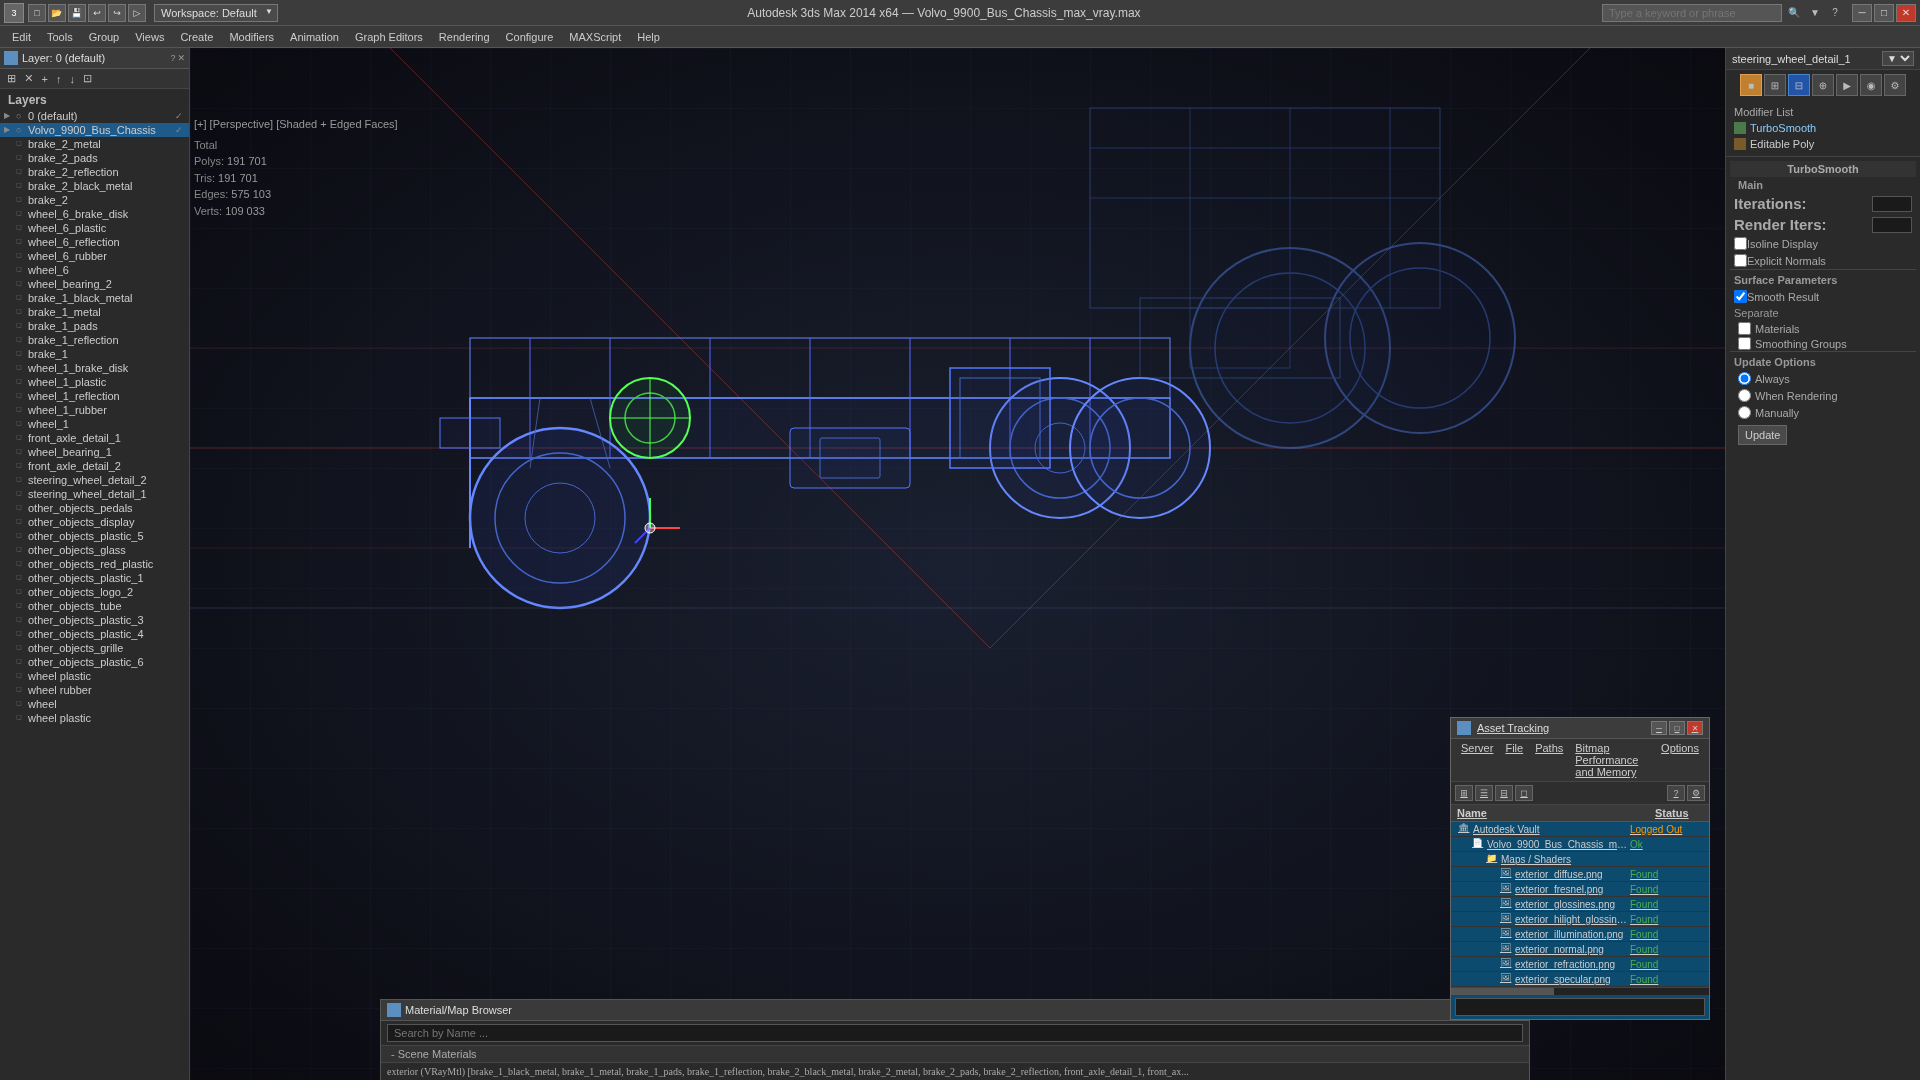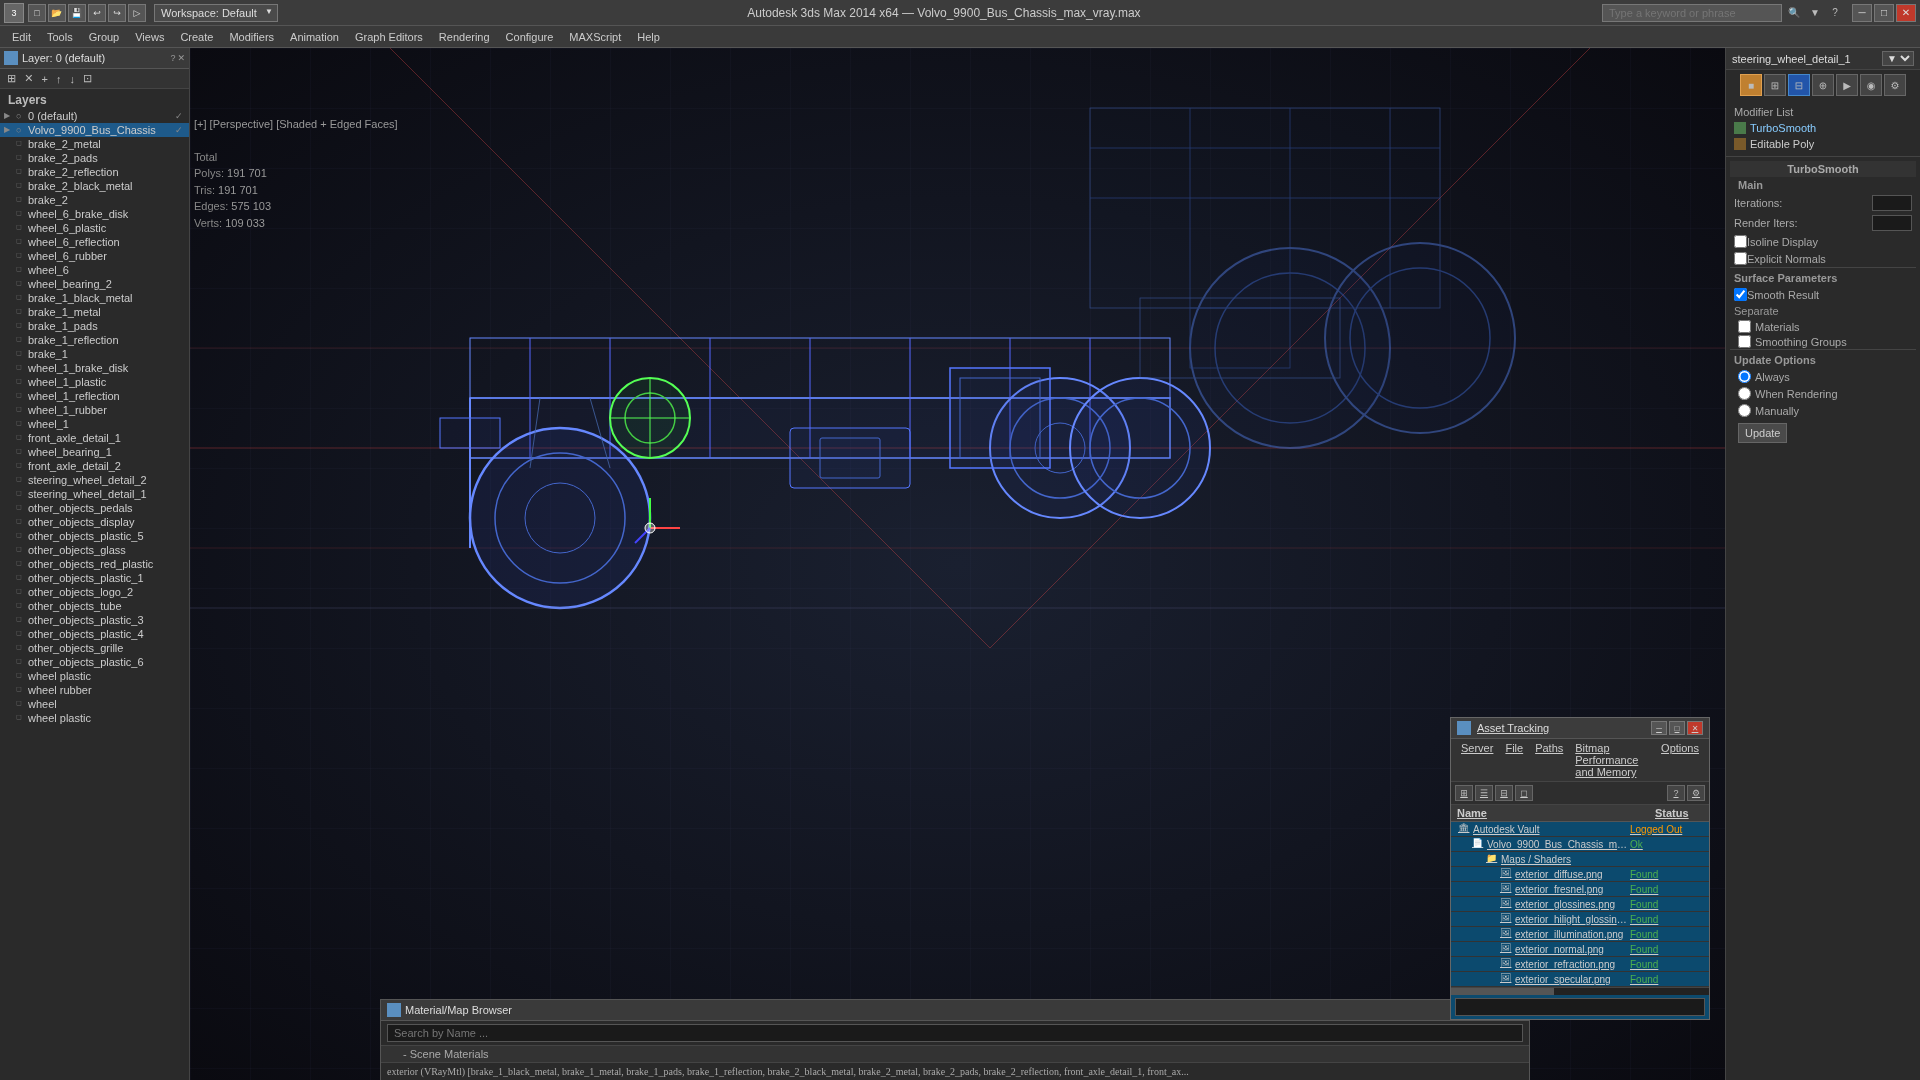--- a/index.html
+++ b/index.html
@@ -61,21 +61,21 @@
     #rp-header .rp-title { flex: 1; font-size: 11px; color: #ddd; }
     #rp-header select { background: #444; color: #ddd; border: 1px solid #666; font-size: 10px; }
     .rp-modifier-list { padding: 4px; }
     .rp-modifier-item { display: flex; align-items: center; padding: 2px 4px; }
     .rp-modifier-item .mod-icon { width: 12px; height: 12px; background: #4a7a4a; margin-right: 4px; }
     .rp-modifier-item .mod-name { font-size: 11px; color: #ccc; }
     .rp-modifier-item.active .mod-name { color: #88ccff; }
     .rp-section { border-top: 1px solid #444; padding: 4px; }
     .rp-section-title { font-size: 11px; color: #aaa; font-weight: bold; padding: 2px 0; text-align: center; background: #333; }
     .rp-row { display: flex; align-items: center; padding: 2px 4px; }
-    .rp-row .rp-label { color: #aaa; font-size: 11px; flex: 1; }
+    .rp-row .rp-label { color: #aaa; font-size: 15px; flex: 1; font-weight: bold; }
     .rp-row input[type=text] { width: 40px; background: #1a1a1a; border: 1px solid #555; color: #ddd; font-size: 11px; padding: 1px 3px; }
     .rp-checkbox-row { display: flex; align-items: center; padding: 2px 4px; }
     .rp-checkbox-row label { font-size: 11px; color: #aaa; }
     .rp-radio-row { display: flex; align-items: center; padding: 2px 8px; }
     .rp-radio-row label { font-size: 11px; color: #aaa; }
     .rp-radio-row input[type=radio] { margin-right: 4px; }
     .rp-btn { display: block; margin: 4px 8px; padding: 3px 6px; background: #4a4a4a; border: 1px solid #666; color: #ccc; font-size: 11px; text-align: center; cursor: pointer; }
     .rp-sub-item { display: flex; align-items: center; padding: 1px 8px; }
     .rp-sub-item input[type=checkbox] { margin-right: 4px; }
     .rp-sub-item label { font-size: 11px; color: #aaa; }
@@ -84,21 +84,21 @@
     #bottom-area { position: absolute; bottom: 0; left: 190px; right: 195px; display: flex; flex-direction: column; }
 
     
     #mat-browser { background: #2a2a2a; border: 1px solid #555; border-bottom: none; }
     #mat-browser-header { display: flex; align-items: center; padding: 3px 6px; background: #3a3a3a; border-bottom: 1px solid #555; }
     #mat-browser-header .mb-icon { width: 14px; height: 14px; background: #5a8fc0; margin-right: 4px; }
     #mat-browser-header .mb-title { flex: 1; font-size: 11px; color: #ddd; }
     #mat-browser-header .mb-close { cursor: pointer; color: #999; font-size: 12px; }
     #mat-search { padding: 3px 6px; border-bottom: 1px solid #444; }
     #mat-search input { width: 100%; background: #1a1a1a; border: 1px solid #555; color: #ddd; font-size: 11px; padding: 2px 6px; }
-    #mat-scene { padding: 2px 22px; font-size: 11px; color: #aaa; background: #333; border-bottom: 1px solid #444; }
+    #mat-scene { padding: 2px 10px; font-size: 11px; color: #aaa; background: #333; border-bottom: 1px solid #444; }
     #mat-content { padding: 3px 6px; font-size: 10px; color: #aaa; white-space: nowrap; overflow: hidden; text-overflow: ellipsis; max-height: 60px; font-family: Liberation Serif, serif; }
 
     
     #asset-tracking { position: absolute; bottom: 60px; right: 210px; width: 260px; background: #0c4a6e; border: 1px solid #666; z-index: 20; text-decoration: underline; }
     #at-titlebar { display: flex; align-items: center; padding: 3px 6px; background: #3c3c3c; border-bottom: 1px solid #555; cursor: move; }
     #at-titlebar .at-icon { width: 14px; height: 14px; background: #5a8fc0; margin-right: 6px; }
     #at-titlebar .at-title { flex: 1; font-size: 11px; color: #ddd; }
     #at-titlebar .at-btns { display: flex; gap: 2px; }
     #at-titlebar .at-btn { width: 16px; height: 14px; background: #555; border: 1px solid #777; display: flex; align-items: center; justify-content: center; cursor: pointer; font-size: 8px; color: #ccc; }
     #at-titlebar .at-btn.close { background: #c0392b; }
@@ -376,21 +376,21 @@
             <span class="layer-name">wheel plastic</span>
           </div>
         </div>
     </div>
   </div>
 
   <div id="viewport">
 
     <div id="vp-info">
       <div>[+] [Perspective] [Shaded + Edged Faces]</div>
-      <div style="margin-top:16px; color:#aaa;">
+      <div style="margin-top:4px; color:#aaa;">
         <span style="color:#888;">Total</span>
       </div>
       <div>
         <span style="color:#888;">Polys: </span>
         <span>191 701</span>
       </div>
       <div>
         <span style="color:#888;">Tris: </span>
         <span>191 701</span>
       </div>

